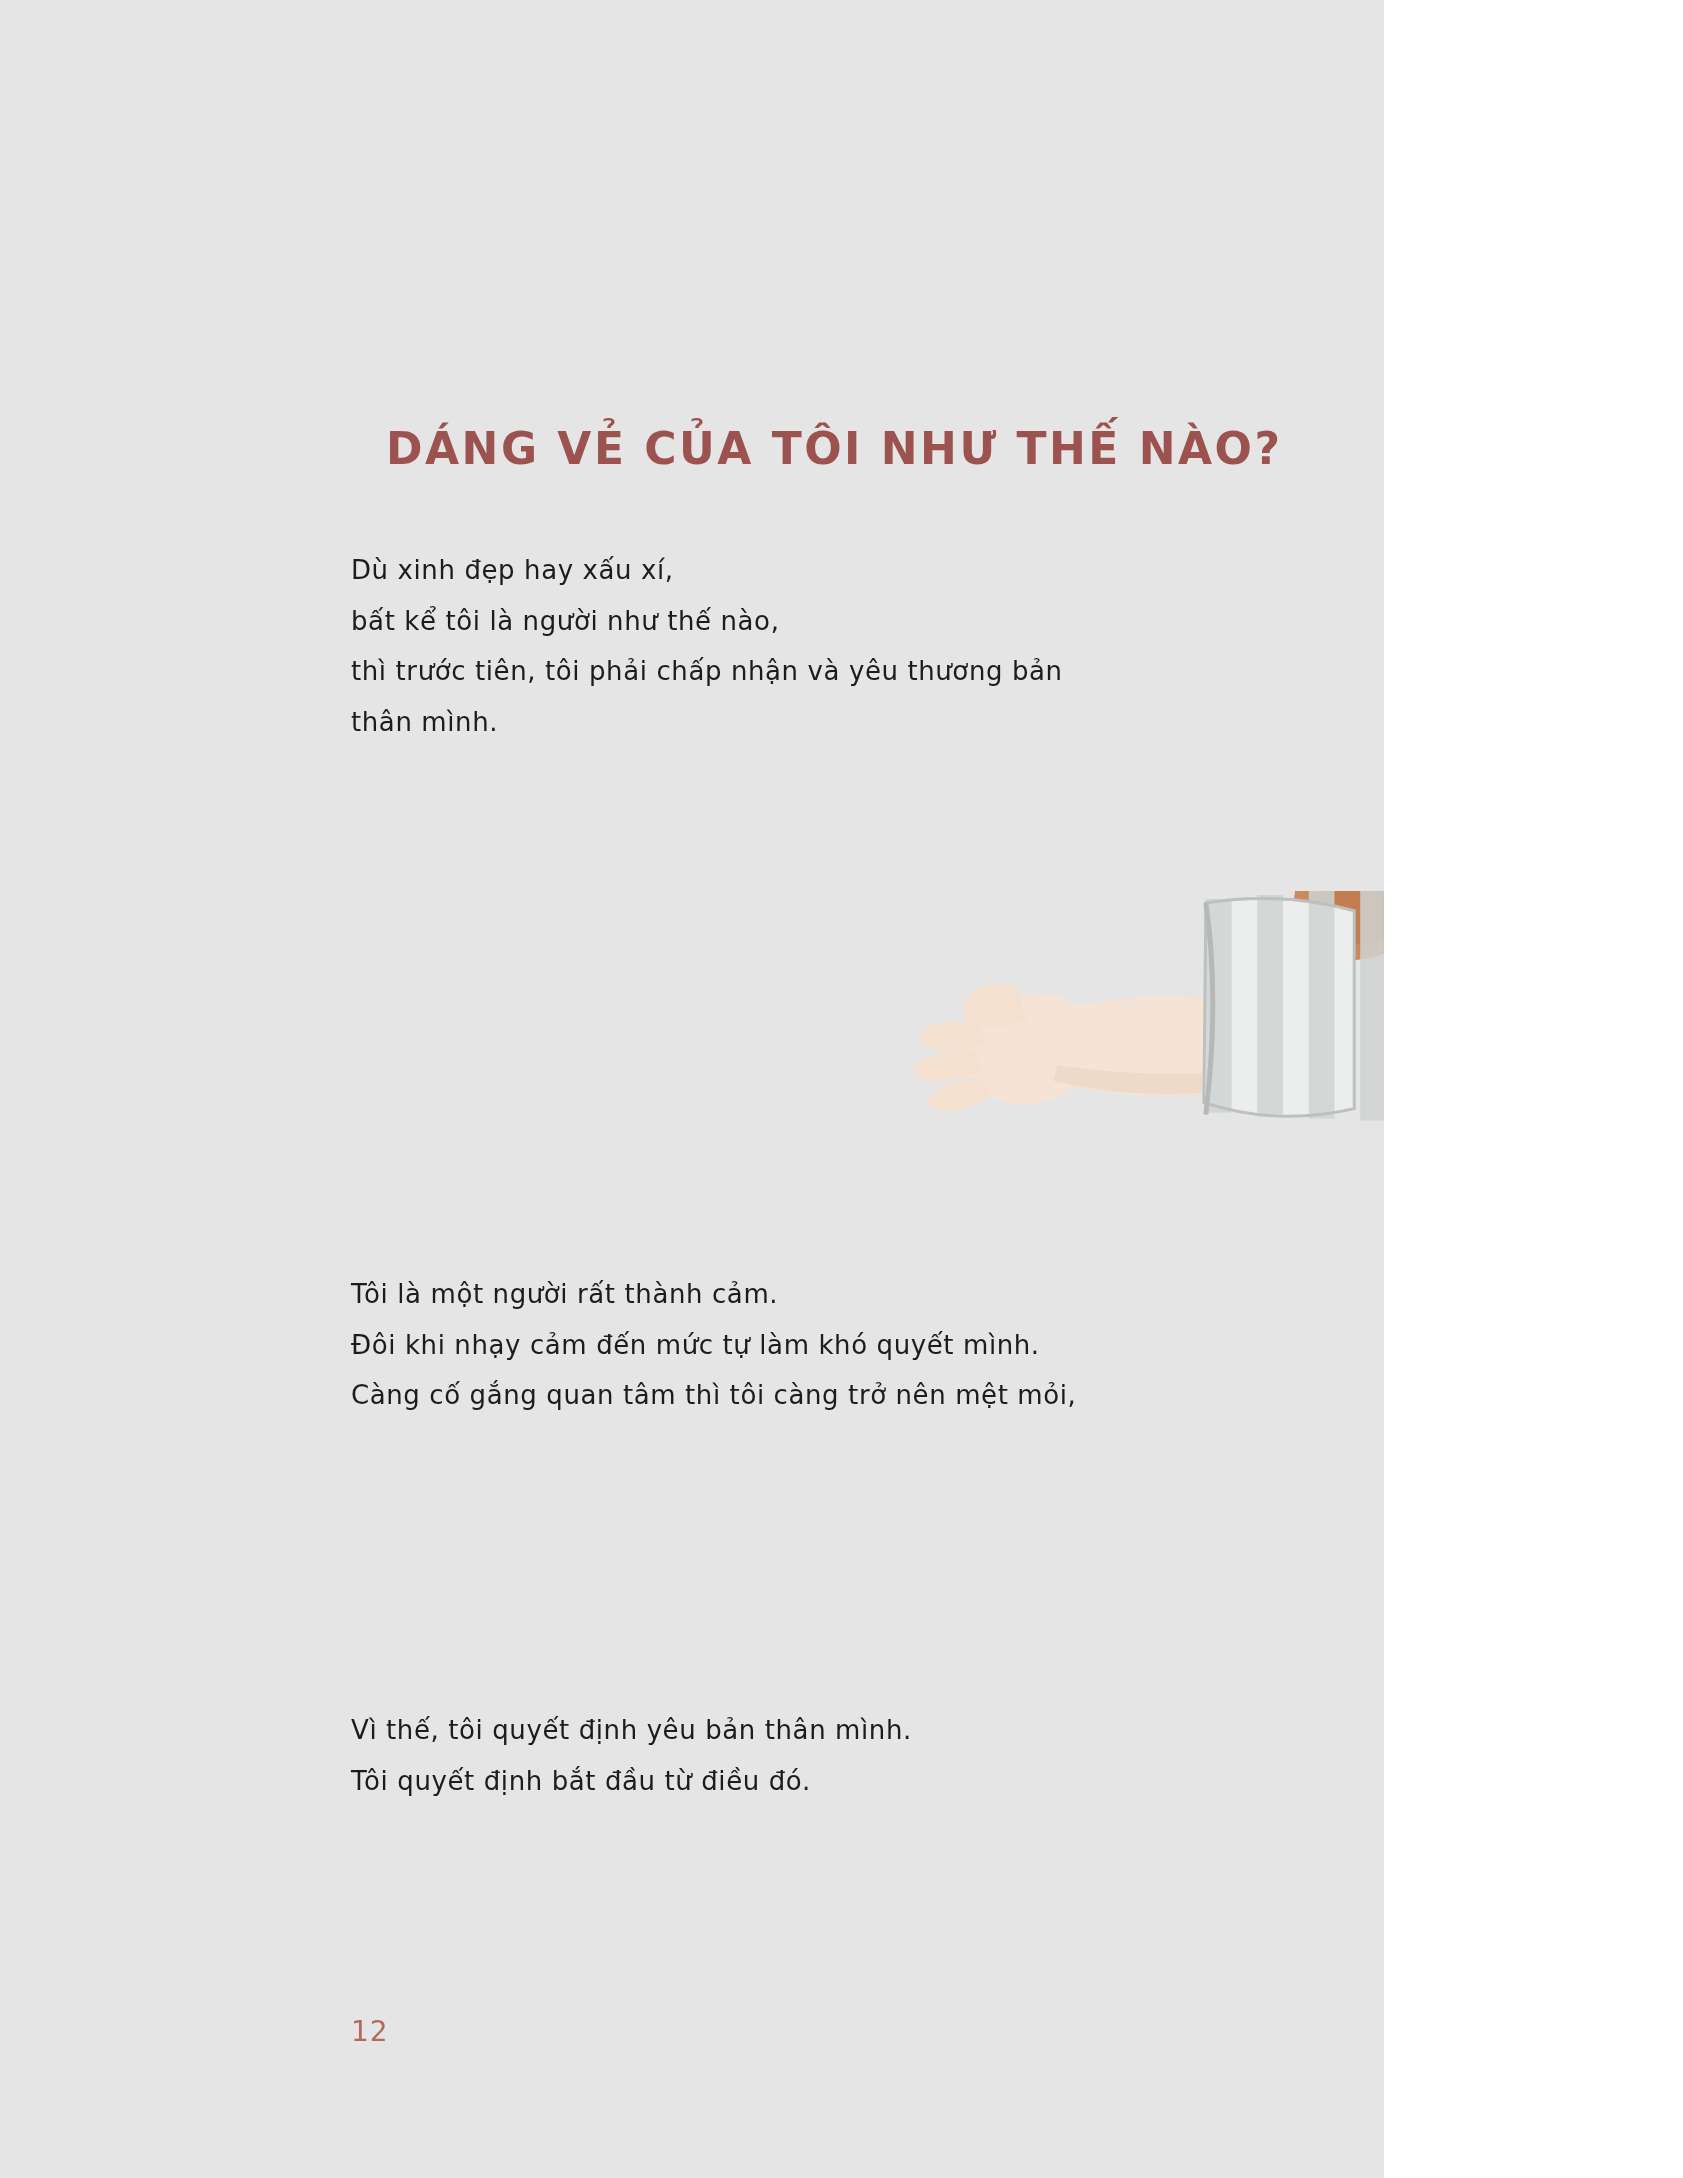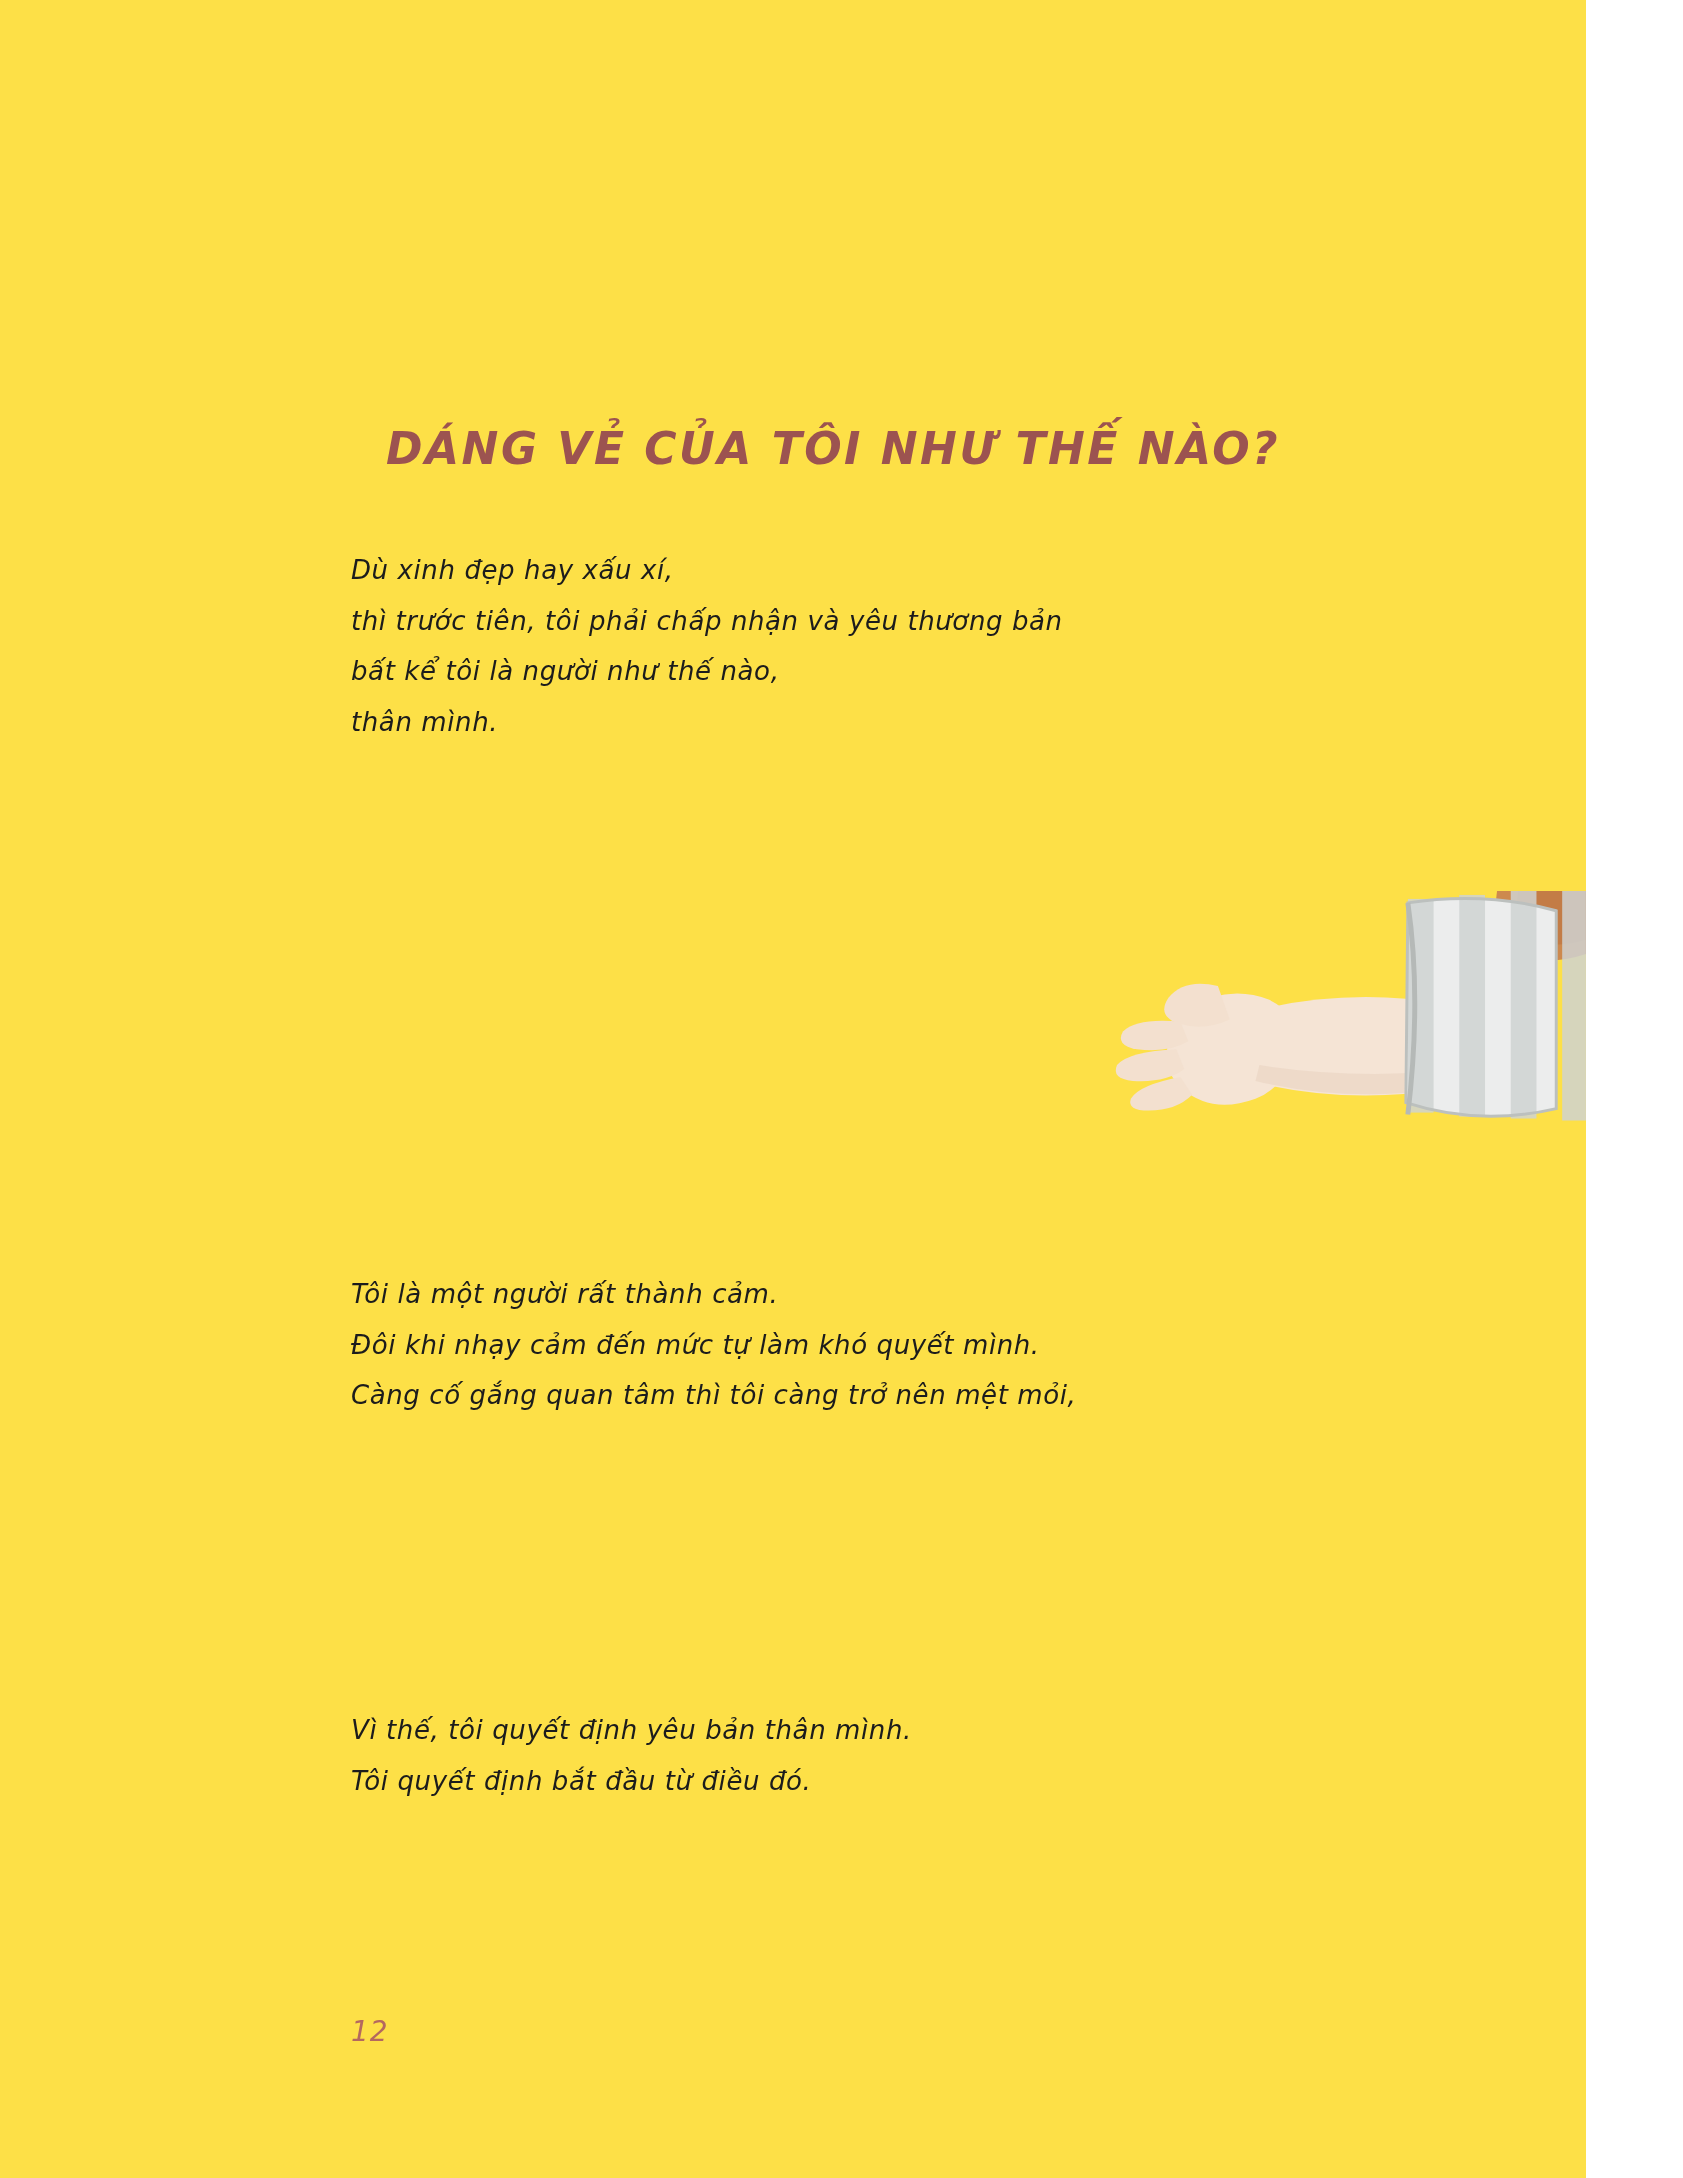--- a/index.html
+++ b/index.html
@@ -10,24 +10,23 @@
     width: 1683px;
     height: 2178px;
     background: #ffffff;
     font-family: "DejaVu Sans", sans-serif;
     overflow: hidden;
     position: relative;
   }
 
   .page {
     position: relative;
-    width: 1586px;
+    width: 1384px;
     height: 2178px;
-    background: #fde047;
-    font-style: italic;
+    background: #e5e5e5;
   }
 
   
   .title {
     position: absolute;
     left: 386px;
     top: 394px;
     width: 891px;
     font-family: "DejaVu Sans", sans-serif;
     font-size: 44px;
@@ -81,22 +80,22 @@
 </style>
 </head>
 <body>
 
 <div class="page">
 
   <h1 class="title">DÁNG VẺ CỦA TÔI NHƯ THẾ NÀO?</h1>
 
   <div class="body-block blk1">
     <p>Dù xinh đẹp hay xấu xí,</p>
+    <p>bất kể tôi là người như thế nào,</p>
     <p>thì trước tiên, tôi phải chấp nhận và yêu thương bản</p>
-    <p>bất kể tôi là người như thế nào,</p>
     <p>thân mình.</p>
   </div>
 
 
   <div class="body-block blk3">
     <p>Tôi là một người rất thành cảm.</p>
     <p>Đôi khi nhạy cảm đến mức tự làm khó quyết mình.</p>
     <p>Càng cố gắng quan tâm thì tôi càng trở nên mệt mỏi,</p>
   </div>
 

